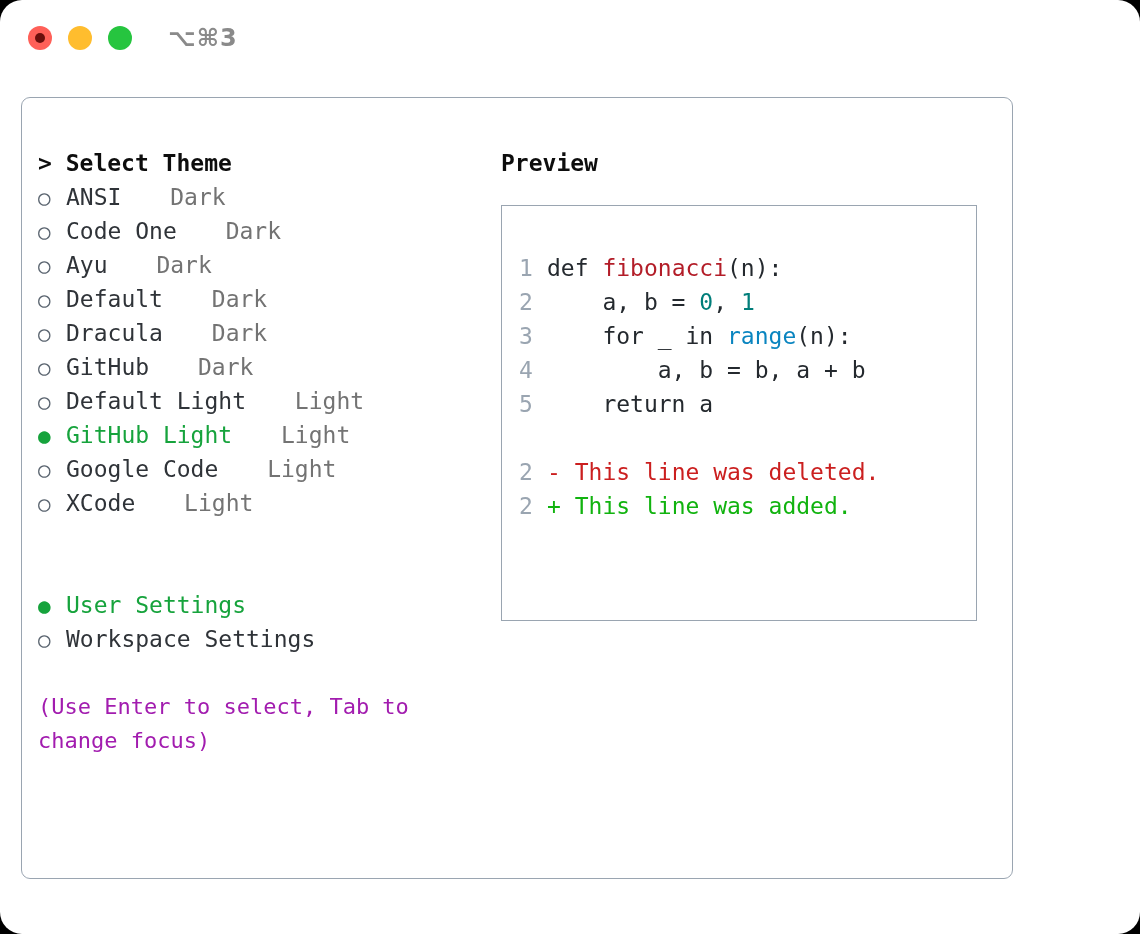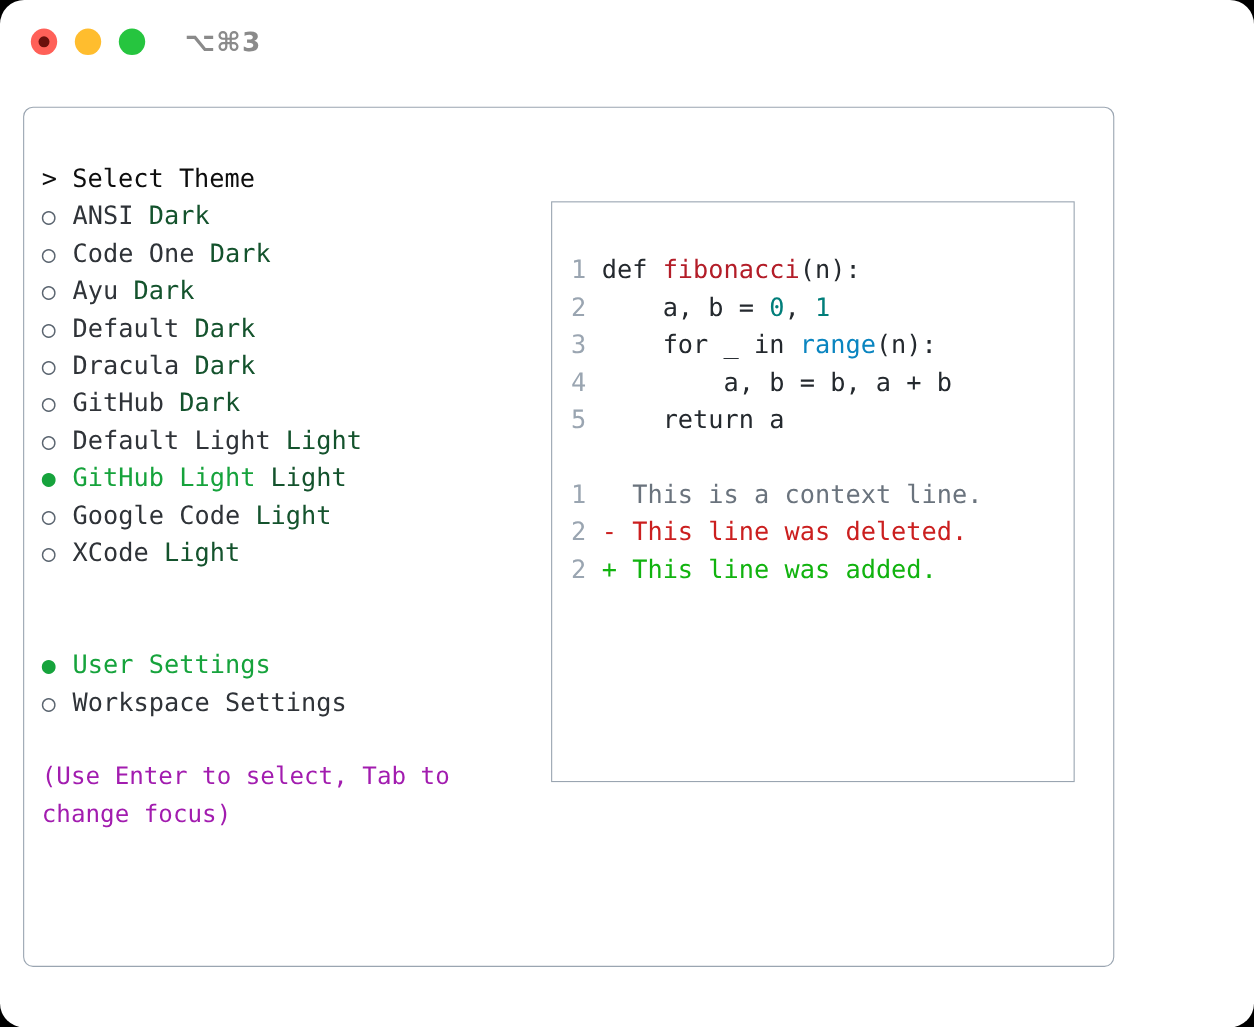--- a/index.html
+++ b/index.html
@@ -79,21 +79,21 @@
   
   #left-col {
     position: absolute;
     left: 16px;
     top: 48px;
     width: 460px;
   }
 
   .section-header {
     font-size: 23px;
-    font-weight: normal;
+    font-weight: bold;
     color: #0d0d0d;
     height: 34px;
     line-height: 34px;
     white-space: pre;
   }
   .section-header.indent { padding-left: 28px; }
 
   .opt-row {
     height: 34px;
     line-height: 34px;
@@ -103,21 +103,21 @@
   }
   .marker {
     display: inline-block;
     width: 28px;
     font-size: 21px;
     color: #5b6570;
   }
   .marker.on { color: #16a33c; }
   .opt-label { color: #2f3338; }
   .opt-row.selected .opt-label { color: #16a33c; }
-  .opt-badge { color: #14532d; }
+  .opt-badge { color: #737373; margin-left: 35px; }
 
   .spacer-lg { height: 68px; }
   .spacer-md { height: 34px; }
 
   .hint {
     font-size: 22px;
     line-height: 34px;
     color: #a21caf;
     width: 430px;
     white-space: pre-wrap;
@@ -132,23 +132,23 @@
   }
   #preview-title {
     font-size: 23px;
     font-weight: bold;
     color: #0d0d0d;
     height: 34px;
     line-height: 34px;
     white-space: pre;
   }
   #preview-box {
-    margin-top: 37px;
+    margin-top: 25px;
     width: 476px;
-    height: 528px;
+    height: 416px;
     border: 1.6px solid #9aa5b1;
     box-sizing: border-box;
     background: #ffffff;
     position: relative;
   }
   #code-area {
     position: absolute;
     left: 17px;
     top: 45px;
     right: 6px;
@@ -214,30 +214,30 @@
           <div class="opt-row selected"><span class="marker on">●</span><span class="opt-label">User Settings</span></div>
           <div class="opt-row"><span class="marker">○</span><span class="opt-label">Workspace Settings</span></div>
         </div>
 
       <div class="spacer-md"></div>
 
       <div class="hint">(Use Enter to select, Tab to change focus)</div>
     </div>
 
     <div id="right-col">
+      <div id="preview-title">Preview</div>
 
       <div id="preview-box">
         <div id="code-area">
             <div class="code-line"><span class="lineno">1</span><span class="tok-plain">def </span><span class="tok-func">fibonacci</span><span class="tok-plain">(n):</span></div>
             <div class="code-line"><span class="lineno">2</span><span class="tok-plain">    a, b = </span><span class="tok-num">0</span><span class="tok-plain">, </span><span class="tok-num">1</span></div>
             <div class="code-line"><span class="lineno">3</span><span class="tok-plain">    for _ in </span><span class="tok-builtin">range</span><span class="tok-plain">(n):</span></div>
             <div class="code-line"><span class="lineno">4</span><span class="tok-plain">        a, b = b, a + b</span></div>
             <div class="code-line"><span class="lineno">5</span><span class="tok-plain">    return a</span></div>
             <div class="diff-gap"></div>
-            <div class="code-line"><span class="lineno">1</span><span class="diff-context">  </span><span class="diff-context">This is a context line.</span></div>
             <div class="code-line"><span class="lineno">2</span><span class="diff-del">- </span><span class="diff-del">This line was deleted.</span></div>
             <div class="code-line"><span class="lineno">2</span><span class="diff-add">+ </span><span class="diff-add">This line was added.</span></div>
           </div>
       </div>
     </div>
 
   </div>
 </div>
 
 </body></html>

